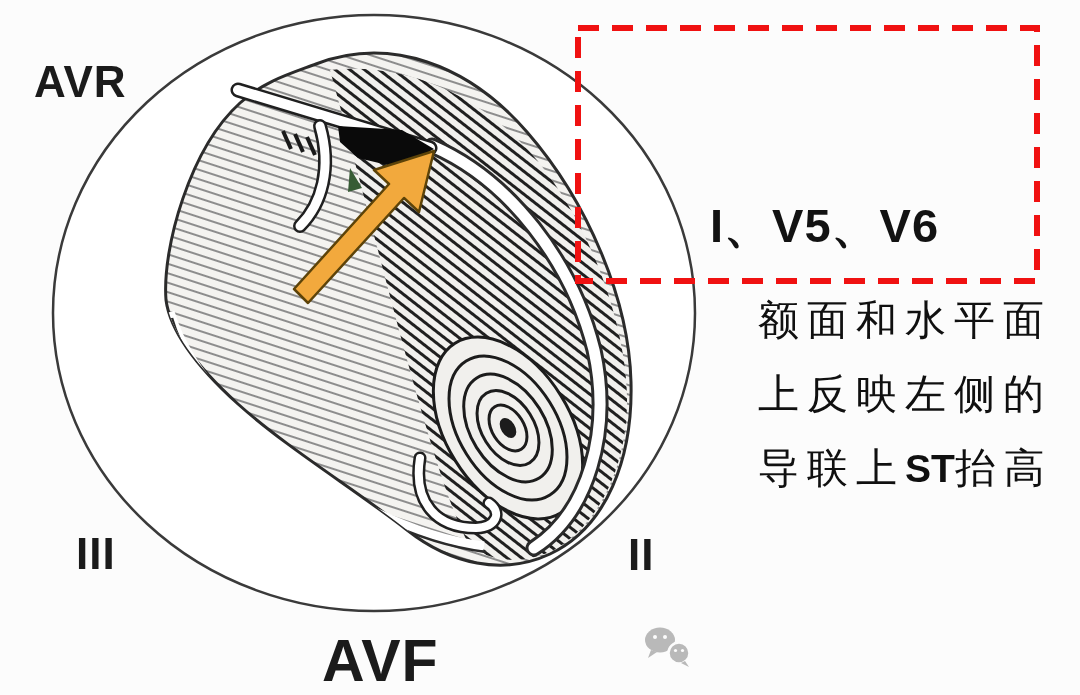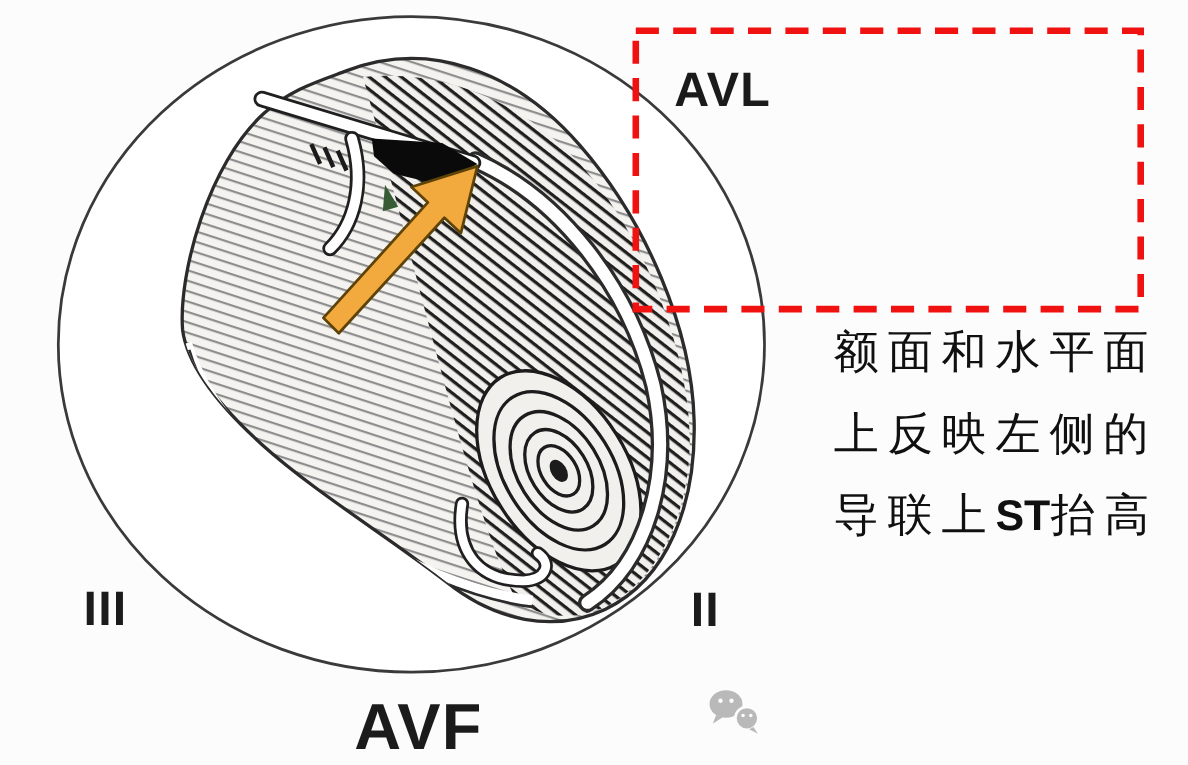--- a/index.html
+++ b/index.html
@@ -122,25 +122,26 @@
 
       <path d="M 420,458 C 413,502 436,528 476,528 C 497,527 502,512 489,503" fill="none" stroke="#1f1f1f" stroke-width="13" stroke-linecap="round"></path>
       <path d="M 420,458 C 413,502 436,528 476,528 C 497,527 502,512 489,503" fill="none" stroke="#ffffff" stroke-width="8" stroke-linecap="round"></path>
     </g>
 
     <polygon points="294,289 389,184 374,170 434,151 419,212 404,198 308,303" fill="#F2A93D" stroke="#5d4308" stroke-width="2.5" stroke-linejoin="round"></polygon>
 
     <rect x="578" y="28" width="459" height="253" fill="none" stroke="#F01111" stroke-width="6" stroke-dasharray="21 13"></rect>
   </svg>
 
-  <div class="lead avl">AVL</div>
+  <div class="lead avr">AVR</div>
   <div class="lead iii">III</div>
   <div class="lead ii">II</div>
   <div class="lead avf">AVF</div>
 
+  <div class="hl-leads">I、V5、V6</div>
 
   <div class="annotation">
     <div class="ann-line">额面和水平面</div>
     <div class="ann-line">上反映左侧的</div>
     <div class="ann-line"><span>导联上</span><span class="st">ST</span><span>抬高</span></div>
   </div>
 
   <div class="watermark">
     <span>
       <svg width="48" height="42" viewBox="0 0 48 42">

